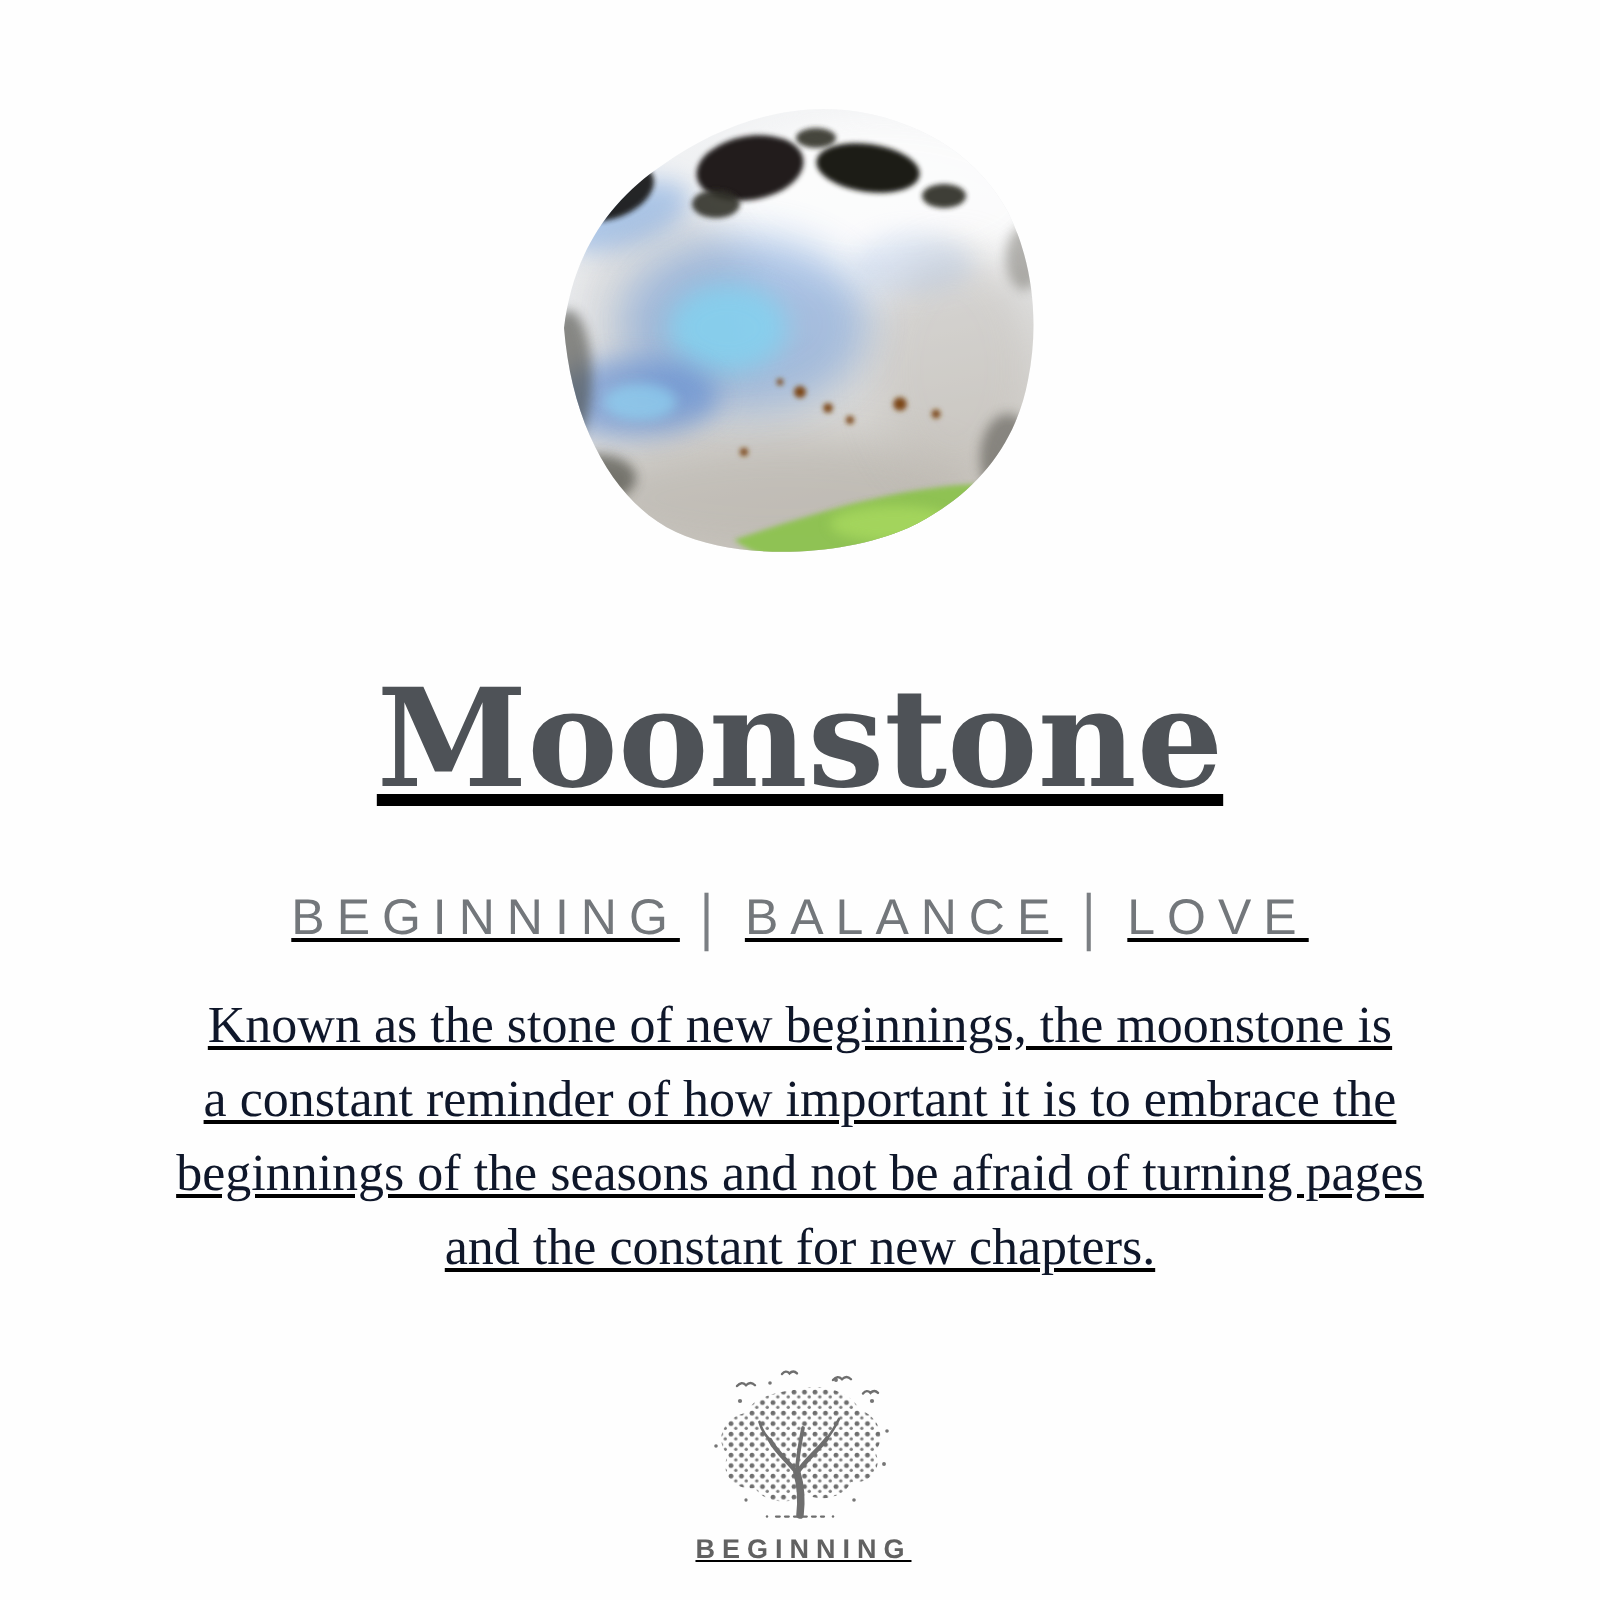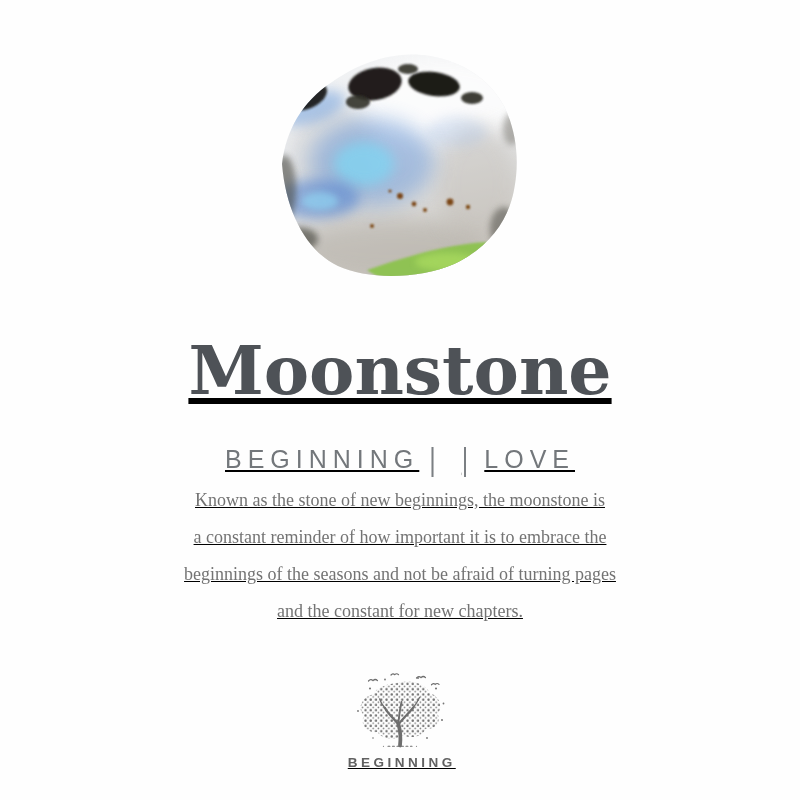--- a/index.html
+++ b/index.html
@@ -46,25 +46,25 @@
     text-align: center;
   }
   .keywords .sep {
     margin: 0 16px 0 10px;
     font-weight: 300;
     letter-spacing: 0;
     transform: scaleY(1.25);
     color: #7b7f83;
   }
   .description {
-    margin-top: 8px;
+    margin-top: 20px;
     font-family: "Liberation Serif", serif;
-    font-size: 18px;
+    font-size: 26px;
     line-height: 37px;
-    color: #737373;
+    color: #0f172a;
     text-align: center;
   }
   .logo {
     margin-top: 42px;
     display: flex;
     flex-direction: column;
     align-items: center;
   }
   .logo svg { display: block; width: 118px; height: 78px; }
   .brand-name {
@@ -149,20 +149,21 @@
         <ellipse cx="175" cy="218" rx="32" ry="9" fill="#a8d95e" opacity="0.8" filter="url(#b3)"></ellipse>
       </g>
     </svg>
   </div>
 
   <h1 class="title">Moonstone</h1>
 
   <div class="keywords">
     <span>BEGINNING</span>
     <span class="sep">|</span>
+    <span>BALANCE</span>
     <span class="sep">|</span>
     <span>LOVE</span>
   </div>
 
   <div class="description">
     <div>Known as the stone of new beginnings, the moonstone is</div>
     <div>a constant reminder of how important it is to embrace the</div>
     <div>beginnings of the seasons and not be afraid of turning pages</div>
     <div>and the constant for new chapters.</div>
   </div>

